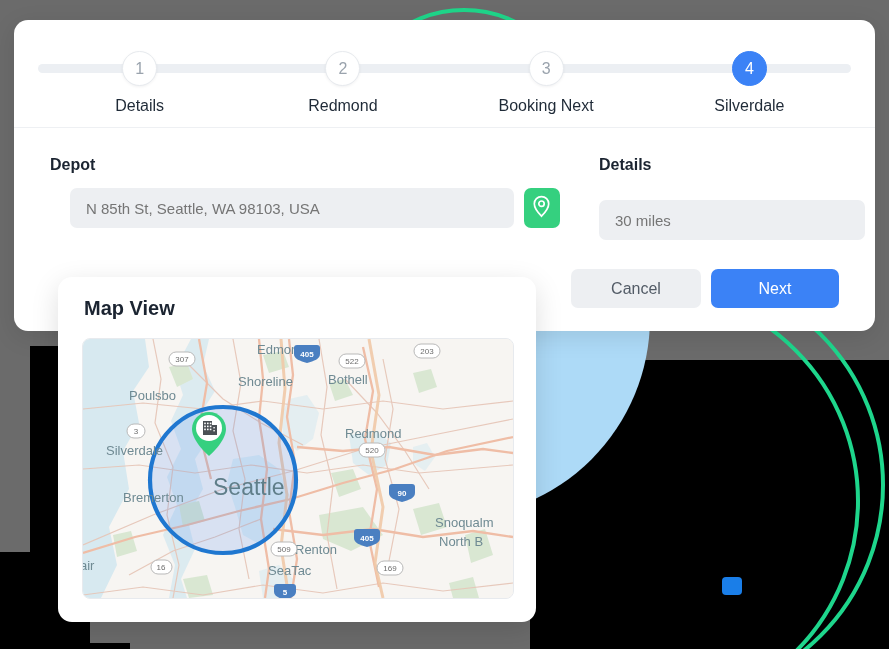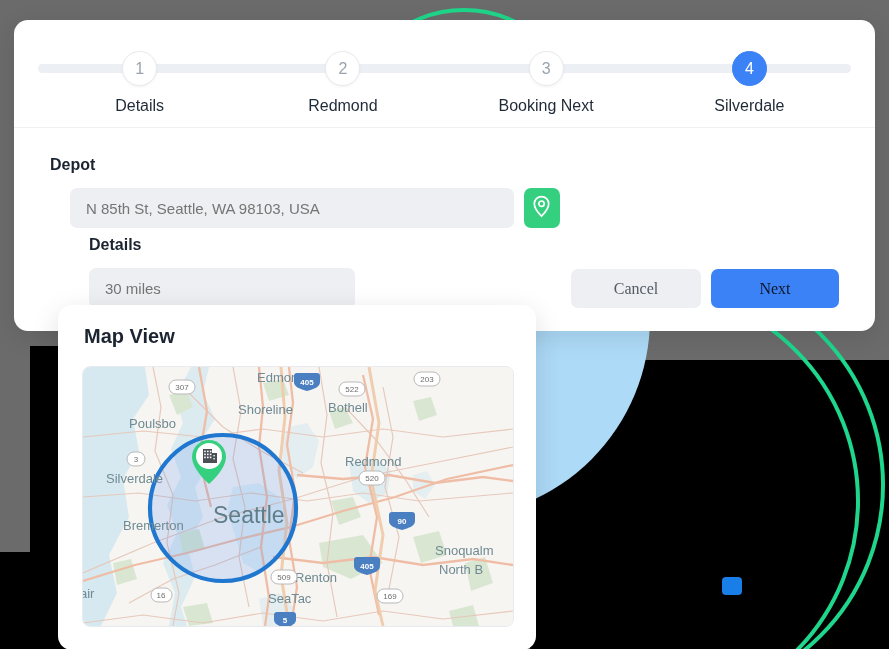--- a/index.html
+++ b/index.html
@@ -172,22 +172,21 @@
     font-size: 16px;
     color: #1f2a37;
     text-align: right;
   }
 
   
   .form-body {
     position: relative;
     padding: 28px 36px 0 36px;
     display: flex;
-    gap: 8px;
-    flex-direction: column;
+    gap: 0;
   }
   .field-col-left { width: 510px; }
   .field-col-right {
     width: 266px;
     margin-left: 39px;
   }
   .field-label {
     font-size: 16px;
     font-weight: bold;
     color: #1b2431;
@@ -204,21 +203,21 @@
     background: #edeff2;
     border: none;
     border-radius: 7px;
     padding: 0 16px;
     font-size: 15px;
     color: #8b939e;
     font-family: "Liberation Sans", sans-serif;
     box-sizing: border-box;
   }
   .depot-input { width: 472px; }
-  .radius-input { width: 266px; }
+  .radius-input { width: 266px; margin-top: 12px; }
   .pin-button {
     width: 39px; height: 40px;
     border-radius: 7px;
     background: #35d07f;
     border: none;
     display: flex;
     align-items: center;
     justify-content: center;
     cursor: pointer;
     padding: 0;
@@ -229,39 +228,39 @@
     position: absolute;
     right: 36px; top: 249px;
     display: flex;
     gap: 10px;
   }
   .btn {
     height: 39px;
     border: none;
     border-radius: 7px;
     font-size: 16px;
-    font-family: Liberation Serif, serif;
+    font-family: Liberation Sans, sans-serif;
     cursor: pointer;
     padding: 0 16px;
   }
   .btn-cancel {
     width: 130px;
     background: #edeff2;
     color: #525b66;
   }
   .btn-next {
     width: 128px;
     background: #3b82f6;
-    color: #0f172a;
+    color: #ffffff;
   }
 
   
   .map-card {
     position: absolute;
-    left: 58px; top: 305px;
+    left: 58px; top: 277px;
     width: 478px; height: 345px;
     background: #ffffff;
     border-radius: 14px;
     box-shadow: 0 8px 28px rgba(0,0,0,0.13);
     overflow: hidden;
   }
   .map-card-title {
     font-size: 20px;
     font-weight: bold;
     color: #1b2431;

